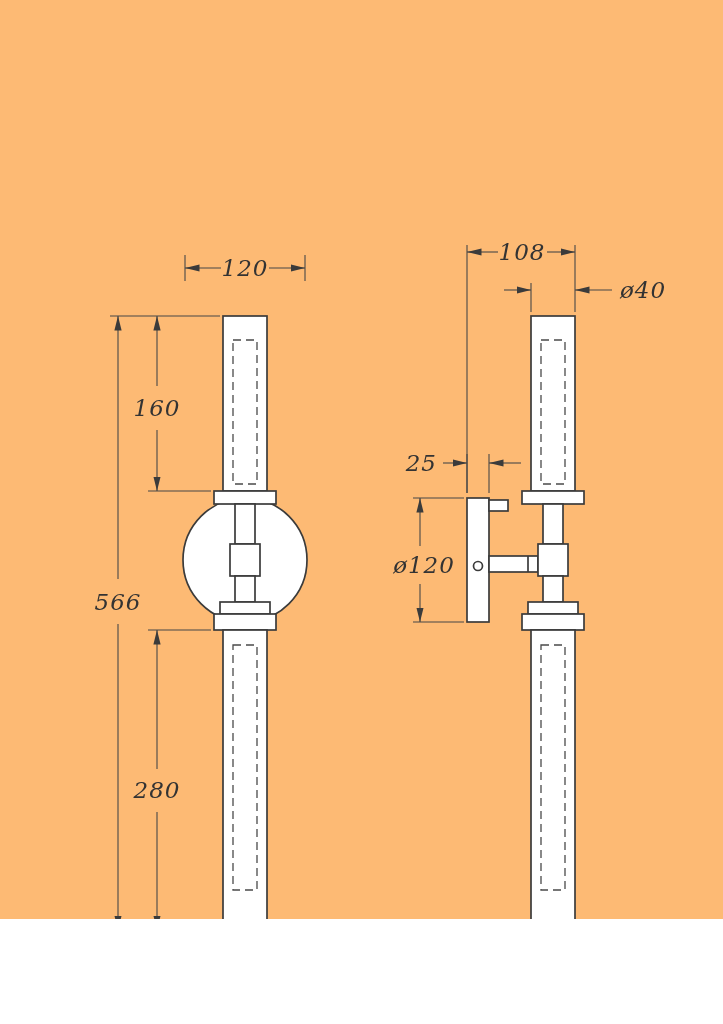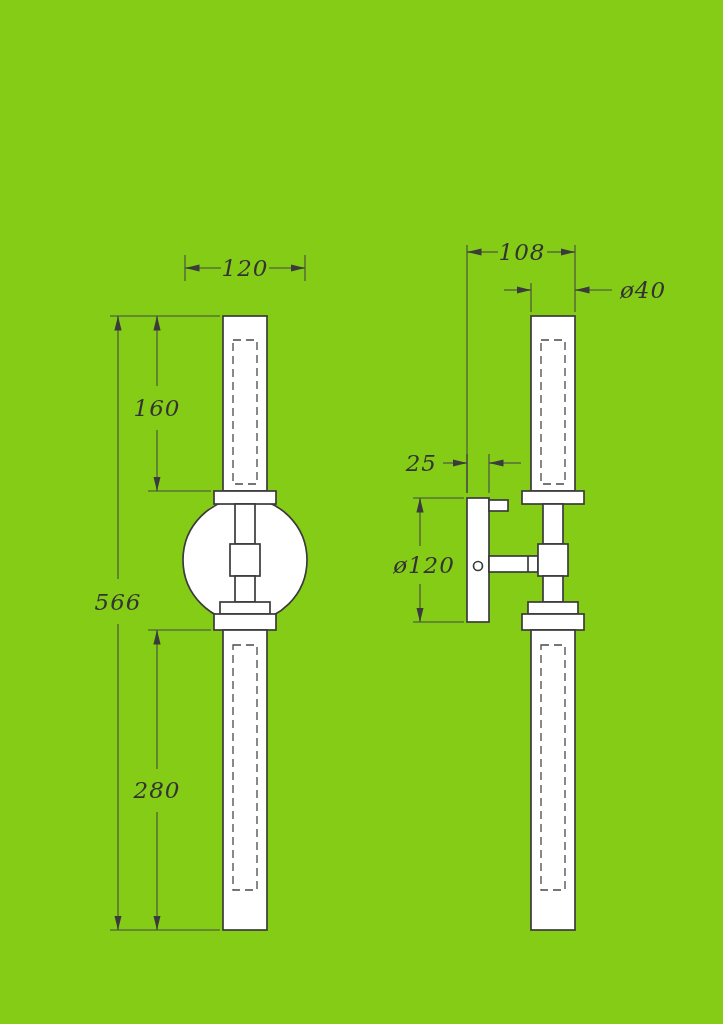--- a/index.html
+++ b/index.html
@@ -3,22 +3,22 @@
 <meta charset="utf-8">
 <style>
   html, body {
     margin: 0;
     padding: 0;
     background: #ffffff;
   }
   .canvas {
     position: relative;
     width: 723px;
-    height: 1024px;
-    background: #84cc16;
+    height: 919px;
+    background: #fdba74;
     overflow: hidden;
   }
   svg { display: block; }
   .obj {
     stroke: #3b3b3b;
     stroke-width: 1.7;
     fill: #ffffff;
   }
   .obj-nofill {
     stroke: #3b3b3b;

